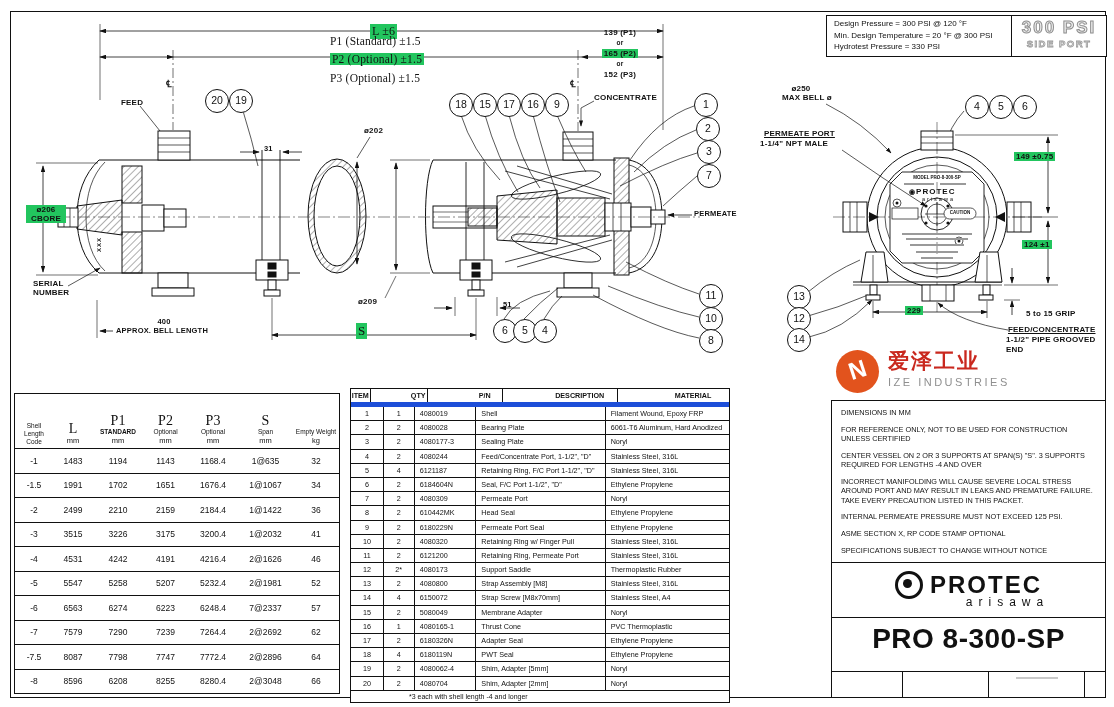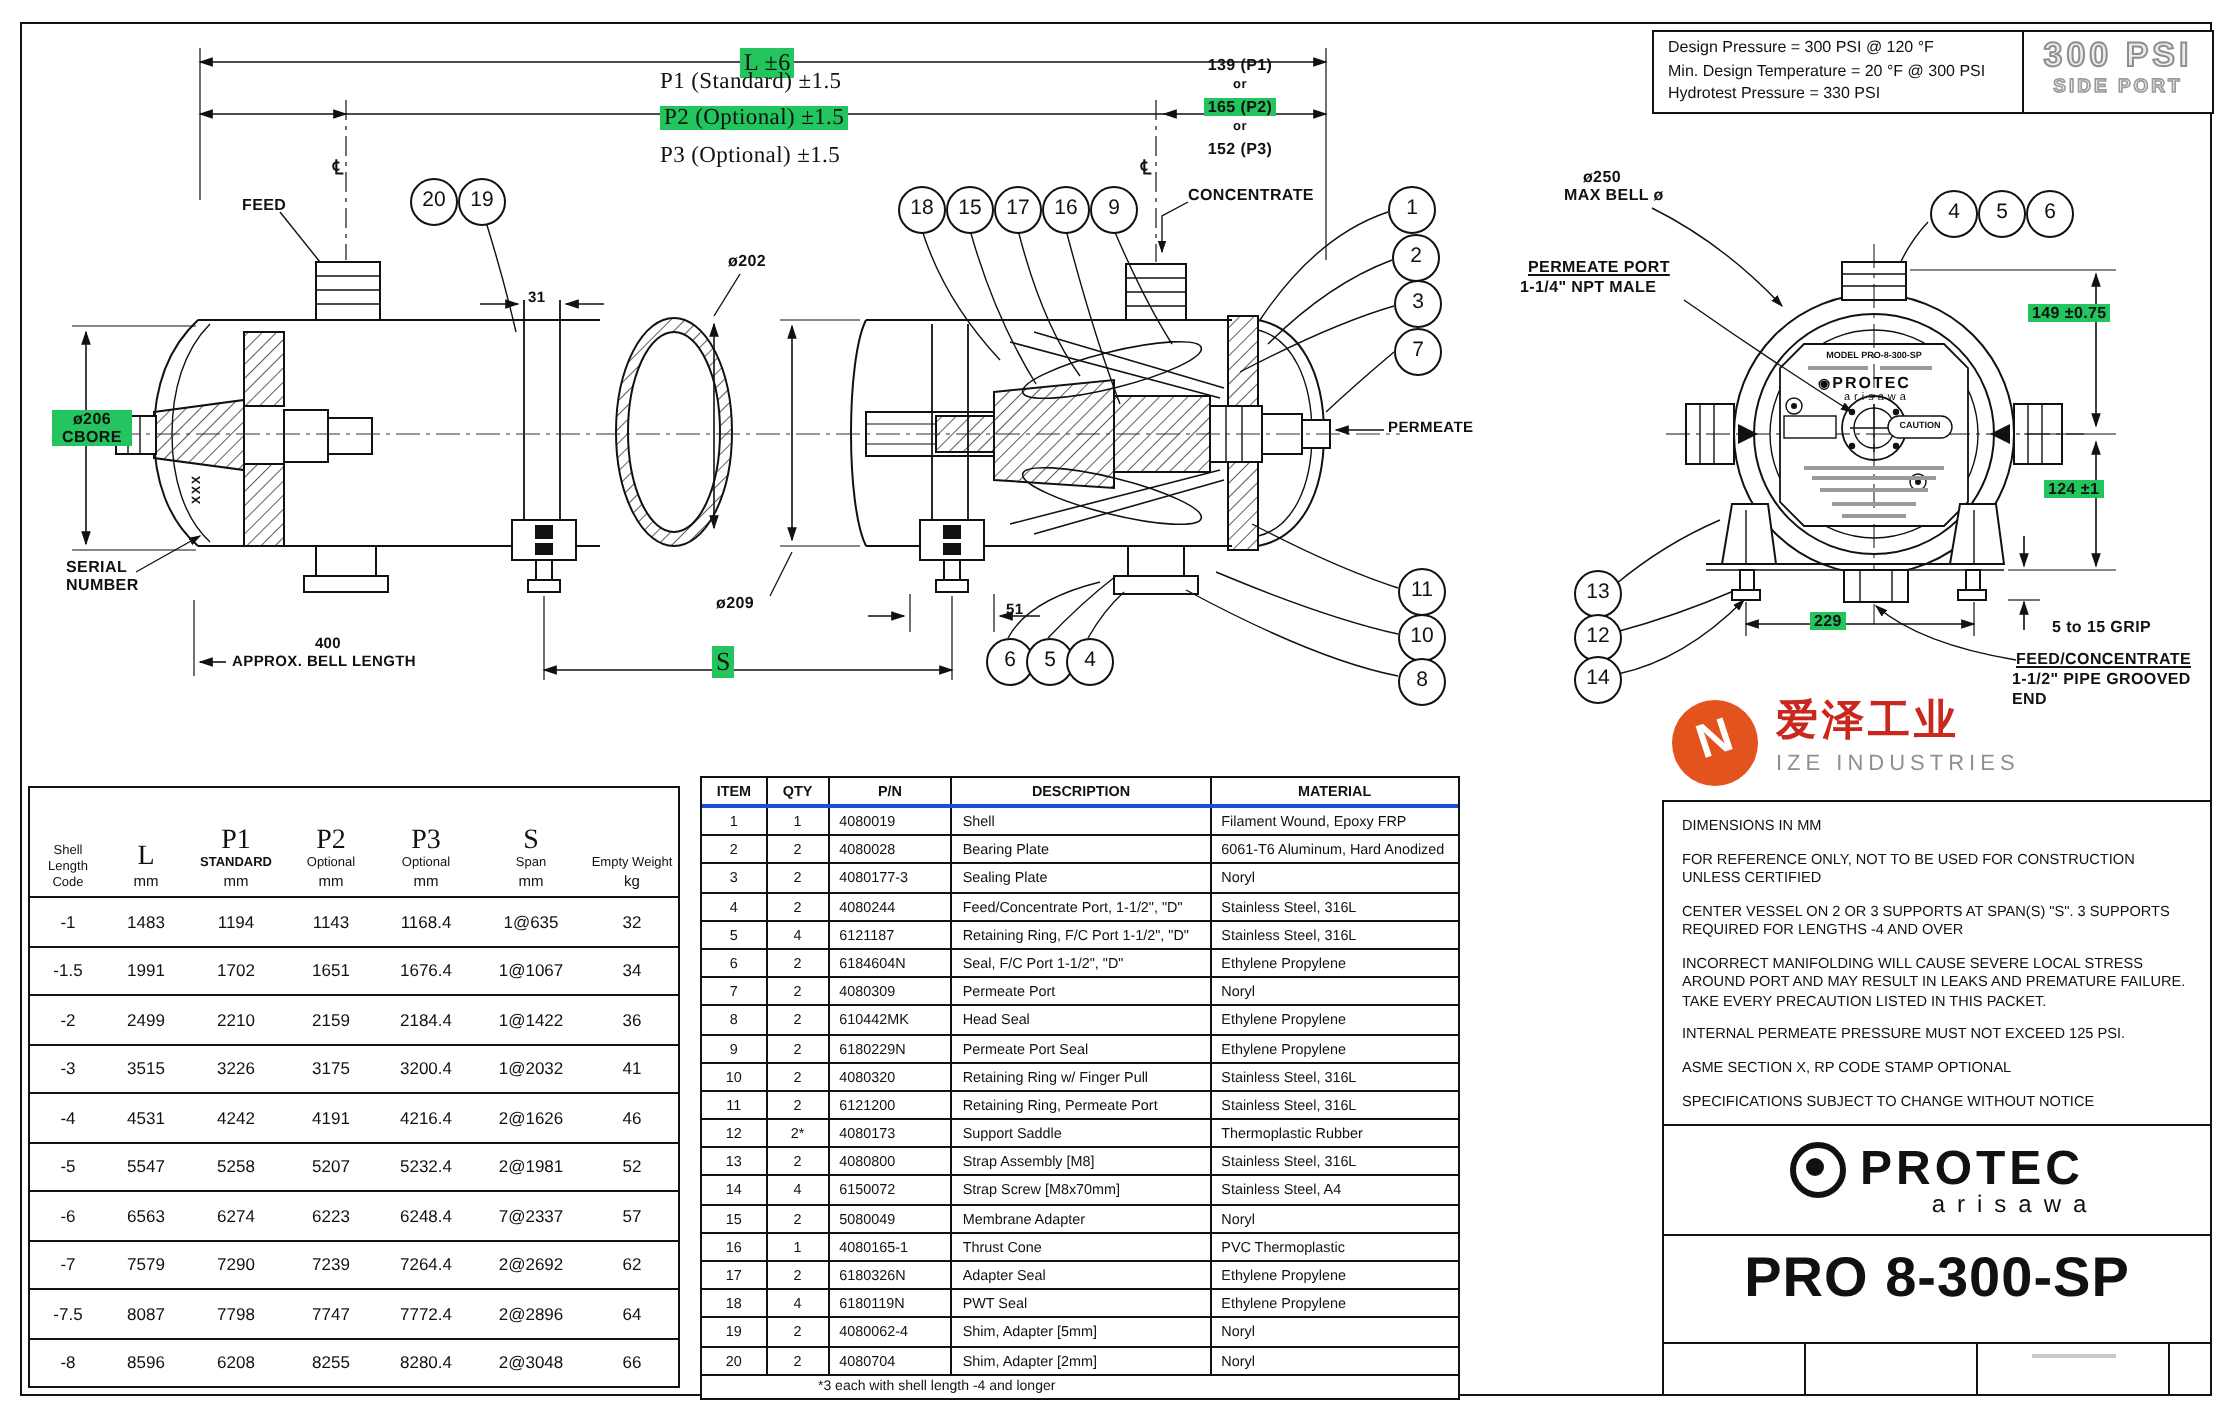--- a/index.html
+++ b/index.html
@@ -26,21 +26,21 @@
   .sheader .hc{display:flex;flex-direction:column;justify-content:flex-end;align-items:center;padding-bottom:2px;}
   .sheader .big{font-family:"Liberation Serif",serif;font-size:14px;line-height:14px;}
   .sheader .sm{font-size:6.5px;line-height:8px;}
   .sheader .smb{font-size:6.5px;font-weight:700;line-height:8px;}
   .sheader .mm{font-size:7.5px;line-height:10px;}
   .shell-rows .row{display:flex;border-top:1px solid #111;height:23.5px;align-items:center;}
   .shell-rows .cell{display:block;text-align:center;font-size:8.5px;}
   .c1{width:38px;} .c2{width:40px;} .c3{width:50px;} .c4{width:45px;} .c5{width:50px;} .c6{width:55px;} .c7{width:46px;}
   
   .partstable{position:absolute;left:350px;top:388px;width:378px;z-index:2;border:1.4px solid #111;background:#fff;}
-  .pheader{display:flex;height:13px;font-weight:700;border-bottom:2px solid #1d4ed8;align-items:flex-end;}
+  .pheader{display:flex;height:13px;font-weight:700;border-bottom:5px solid #1d4ed8;align-items:flex-end;gap:39px;}
   .pheader span{font-size:7.2px;text-align:center;border-right:1px solid #111;height:100%;line-height:13px;}
   .pheader span:last-child{border-right:none;}
   .parts-rows .row{display:flex;border-bottom:1px solid #111;height:13.2px;align-items:center;}
   .parts-rows .cell{display:block;font-size:7.2px;border-right:1px solid #111;height:100%;line-height:13.2px;overflow:hidden;white-space:nowrap;}
   .parts-rows .cell:last-child{border-right:none;}
   .pc1{width:32px;text-align:center;} .pc2{width:30px;text-align:center;}
   .pc3{width:62px;padding-left:5px;box-sizing:border-box;}
   .pc4{width:130px;padding-left:5px;box-sizing:border-box;}
   .pc5{width:124px;padding-left:5px;box-sizing:border-box;}
   .pfoot{height:11px;font-size:7px;padding-left:58px;line-height:11px;}

